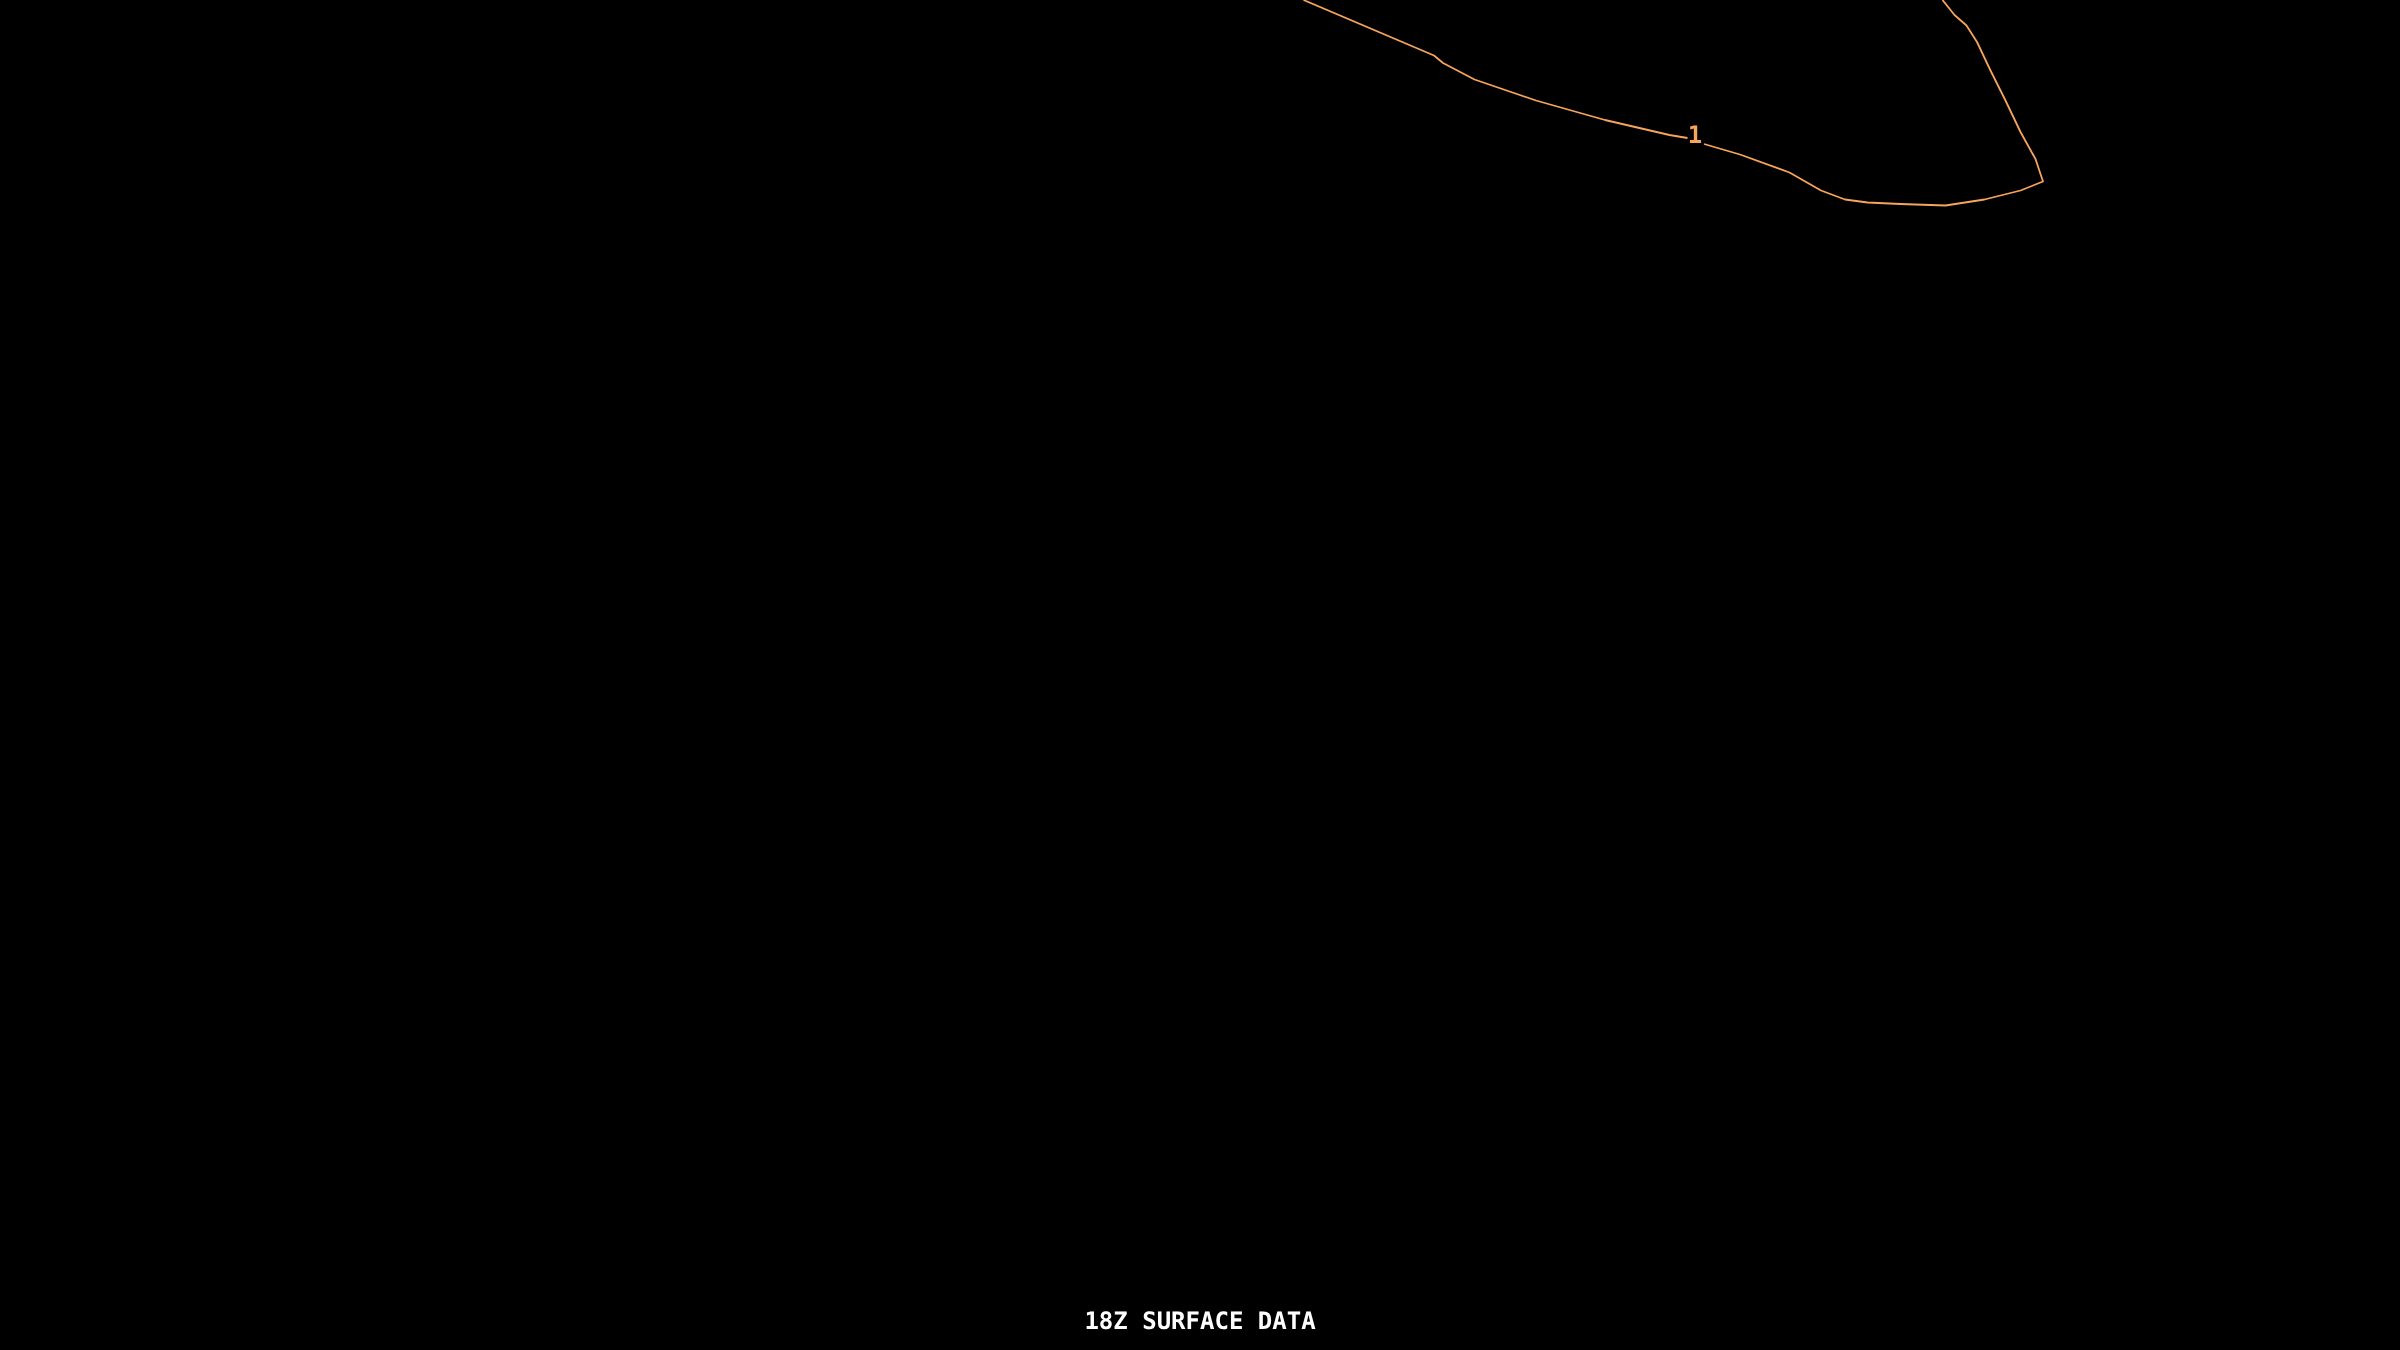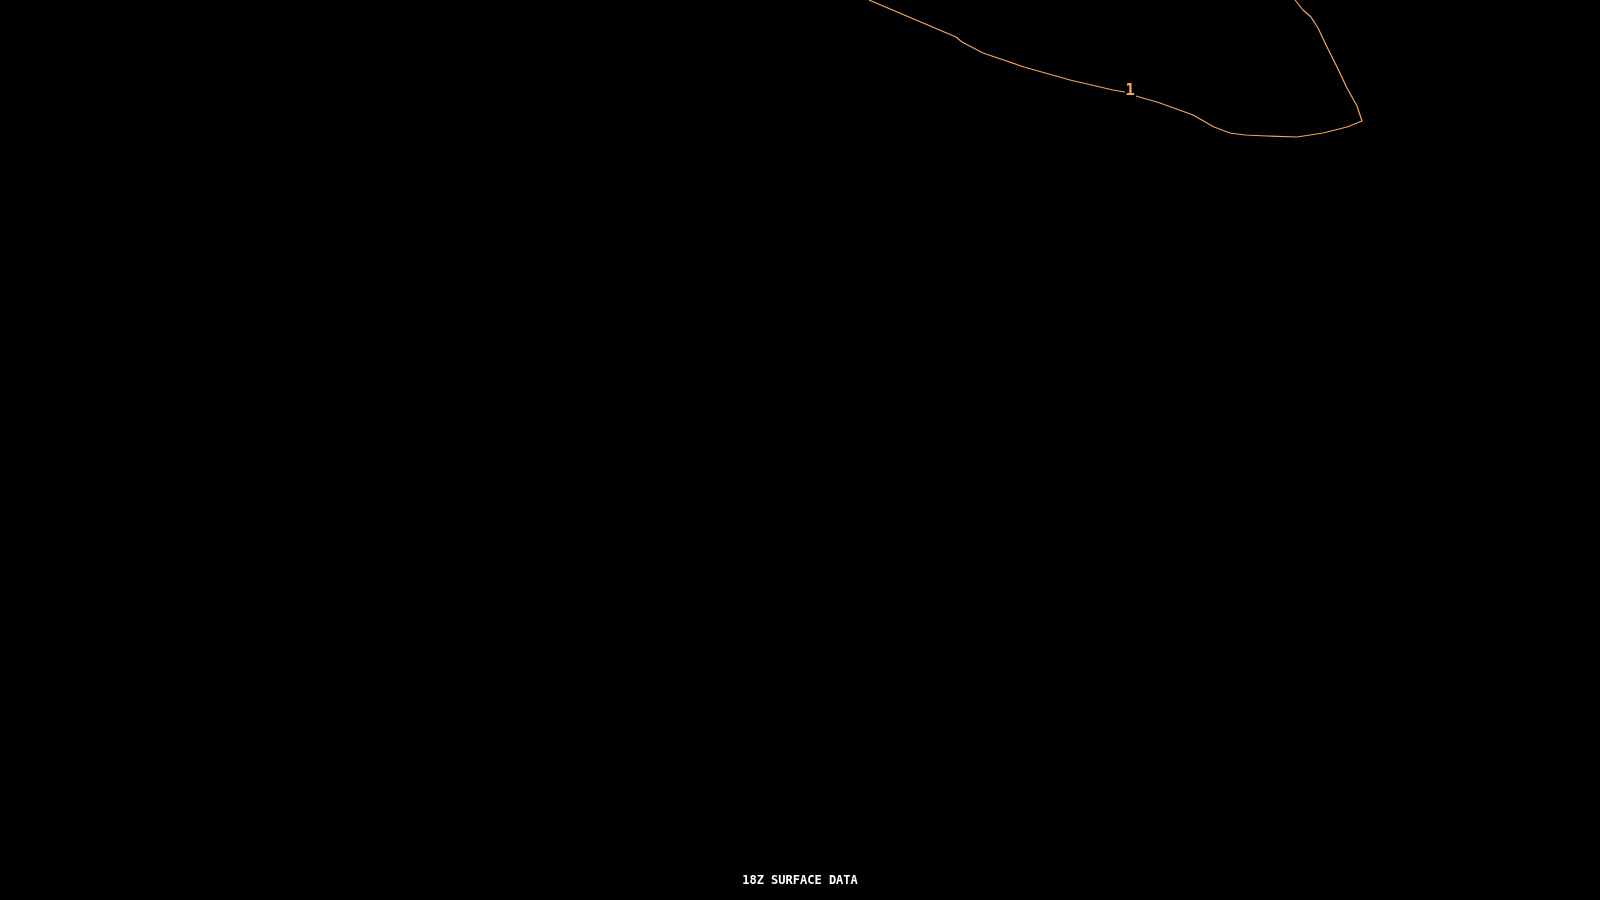--- a/index.html
+++ b/index.html
@@ -34,21 +34,21 @@
     font-size: 16px;
   }
   .footer-caption {
     position: absolute;
     left: 0;
     right: 0;
     top: 874px;
     text-align: center;
     font-family: "DejaVu Sans Mono", monospace;
     font-weight: bold;
-    font-size: 12px;
+    font-size: 16px;
     line-height: 13px;
     letter-spacing: 0px;
   }
 </style>
 </head>
 <body style="background: rgb(0, 0, 0);">
 
 <div class="screen">
 
   <svg class="plot" width="1600" height="900" viewBox="0 0 1600 900" xmlns="http://www.w3.org/2000/svg">

